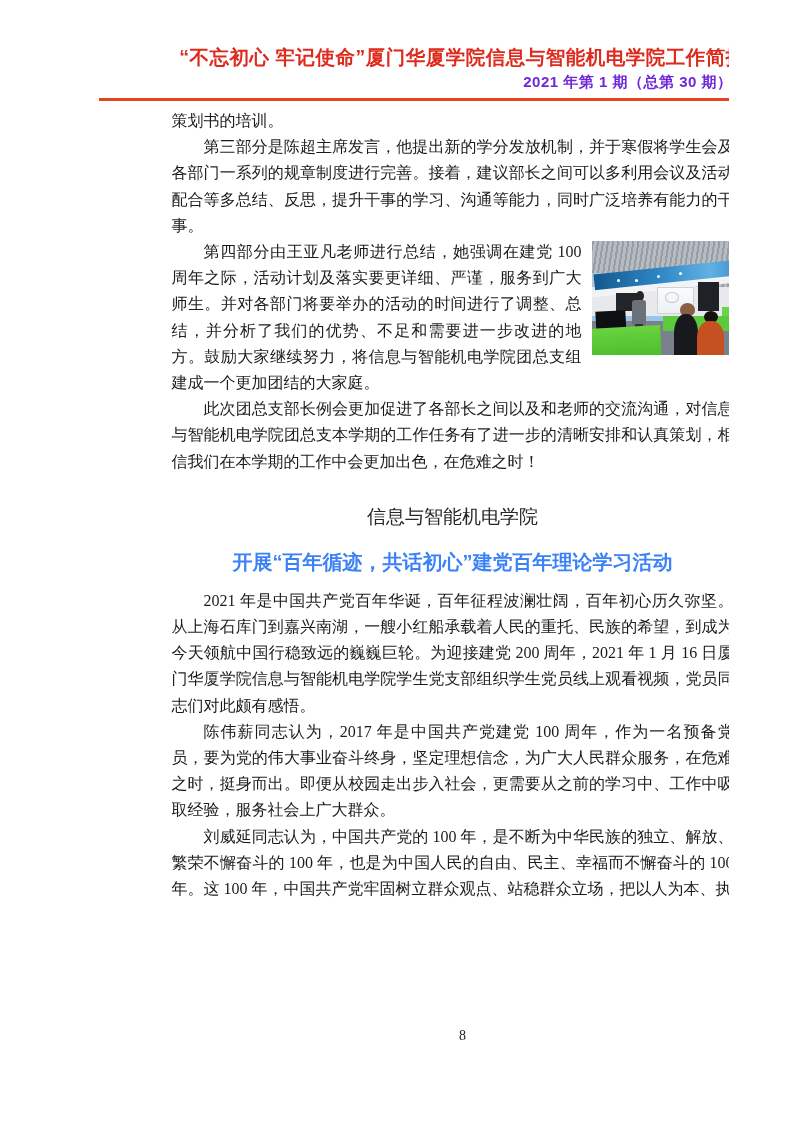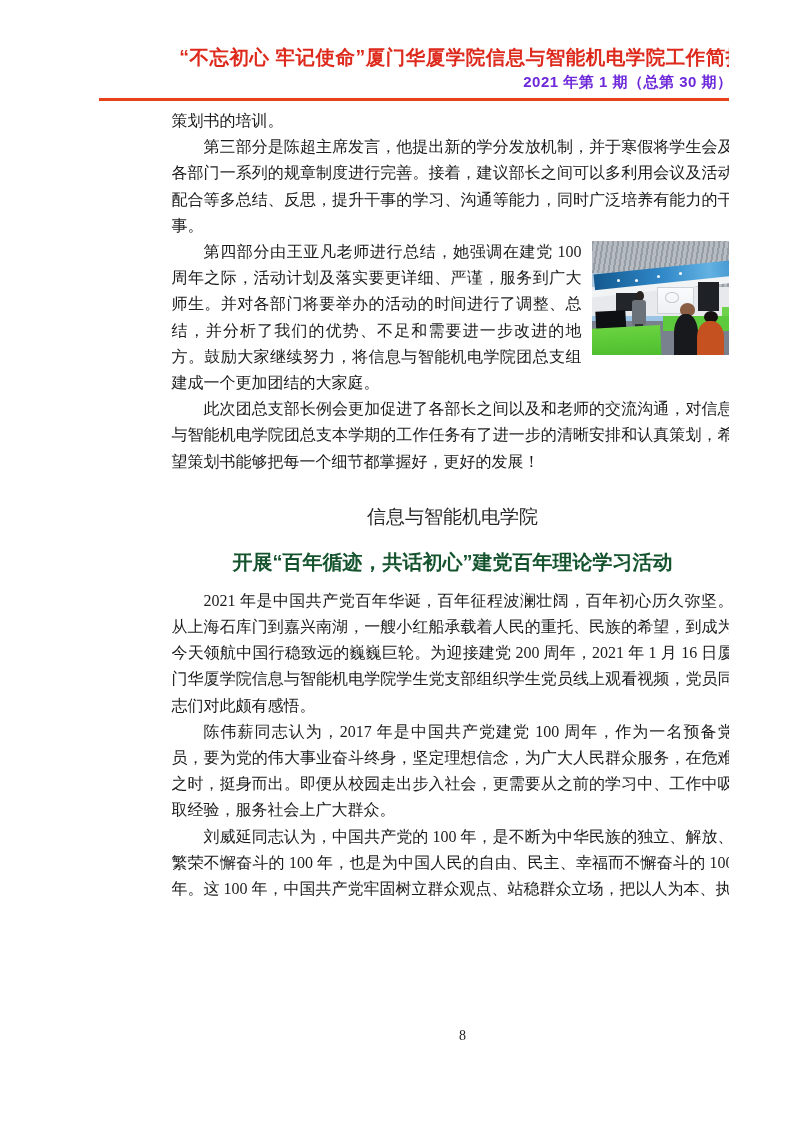--- a/index.html
+++ b/index.html
@@ -27,21 +27,21 @@
     font-size:16px;line-height:26.2px;text-align:justify;
   }
   .content p{margin:0;text-indent:2em;}
   .content p.continuation{text-indent:0;}
   .section-title{
     font-family:"Liberation Sans","DejaVu Sans",sans-serif;font-weight:normal;
     font-size:19px;color:#262626;text-align:center;margin:30px 0 0 0;line-height:24px;
   }
   .section-subtitle{
     font-family:"Liberation Sans","DejaVu Sans",sans-serif;font-weight:bold;
-    font-size:20px;color:#14532d;text-align:center;margin:21px 0 13px 0;line-height:25px;
+    font-size:20px;color:#3b82f6;text-align:center;margin:21px 0 13px 0;line-height:25px;
   }
   
   .photo{
     float:right;width:142px;height:114px;margin:2px 0 4px 10px;
     position:relative;overflow:hidden;background:#e9ebee;
   }
   .photo div{position:absolute;}
   .ph-ceiling{top:0;left:0;right:0;height:40%;
     background:repeating-linear-gradient(99deg,#979da5 0 2px,#b7bcc3 2px 5px);}
   .ph-glass{left:0;top:28%;width:13%;height:48%;background:#aec7db;}
@@ -117,21 +117,21 @@
         <div class="ph-monitor"></div>
         <div class="ph-desk-green-left"></div>
         <div class="ph-aud1-hair"></div>
         <div class="ph-aud1-body"></div>
         <div class="ph-aud2-hair"></div>
         <div class="ph-aud2-body"></div>
       </div>
       <p>第四部分由王亚凡老师进行总结，她强调在建党 100 周年之际，活动计划及落实要更详细、严谨，服务到广大师生。并对各部门将要举办的活动的时间进行了调整、总结，并分析了我们的优势、不足和需要进一步改进的地方。鼓励大家继续努力，将信息与智能机电学院团总支组建成一个更加团结的大家庭。</p>
     </div>
 
-    <p>此次团总支部长例会更加促进了各部长之间以及和老师的交流沟通，对信息与智能机电学院团总支本学期的工作任务有了进一步的清晰安排和认真策划，希望策划书能够把每一个细节都掌握好，更好的发展！</p>
+    <p>此次团总支部长例会更加促进了各部长之间以及和老师的交流沟通，对信息与智能机电学院团总支本学期的工作任务有了进一步的清晰安排和认真策划，相信我们在本学期的工作中会更加出色，在危难之时！</p>
 
     <div class="section-title">信息与智能机电学院</div>
     <div class="section-subtitle">开展“百年循迹，共话初心”建党百年理论学习活动</div>
 
     <p>2021 年是中国共产党百年华诞，百年征程波澜壮阔，百年初心历久弥坚。从上海石库门到嘉兴南湖，一艘小红船承载着人民的重托、民族的希望，到成为今天领航中国行稳致远的巍巍巨轮。为迎接建党 200 周年，2021 年 1 月 16 日厦门华厦学院信息与智能机电学院学生党支部组织学生党员线上观看视频，党员同志们对此颇有感悟。</p>
     <p>陈伟薪同志认为，2017 年是中国共产党建党 100 周年，作为一名预备党员，要为党的伟大事业奋斗终身，坚定理想信念，为广大人民群众服务，在危难之时，挺身而出。即便从校园走出步入社会，更需要从之前的学习中、工作中吸取经验，服务社会上广大群众。</p>
     <p>刘威延同志认为，中国共产党的 100 年，是不断为中华民族的独立、解放、繁荣不懈奋斗的 100 年，也是为中国人民的自由、民主、幸福而不懈奋斗的 100 年。这 100 年，中国共产党牢固树立群众观点、站稳群众立场，把以人为本、执</p>
   </div>
 
   <div class="page-number">8</div>

